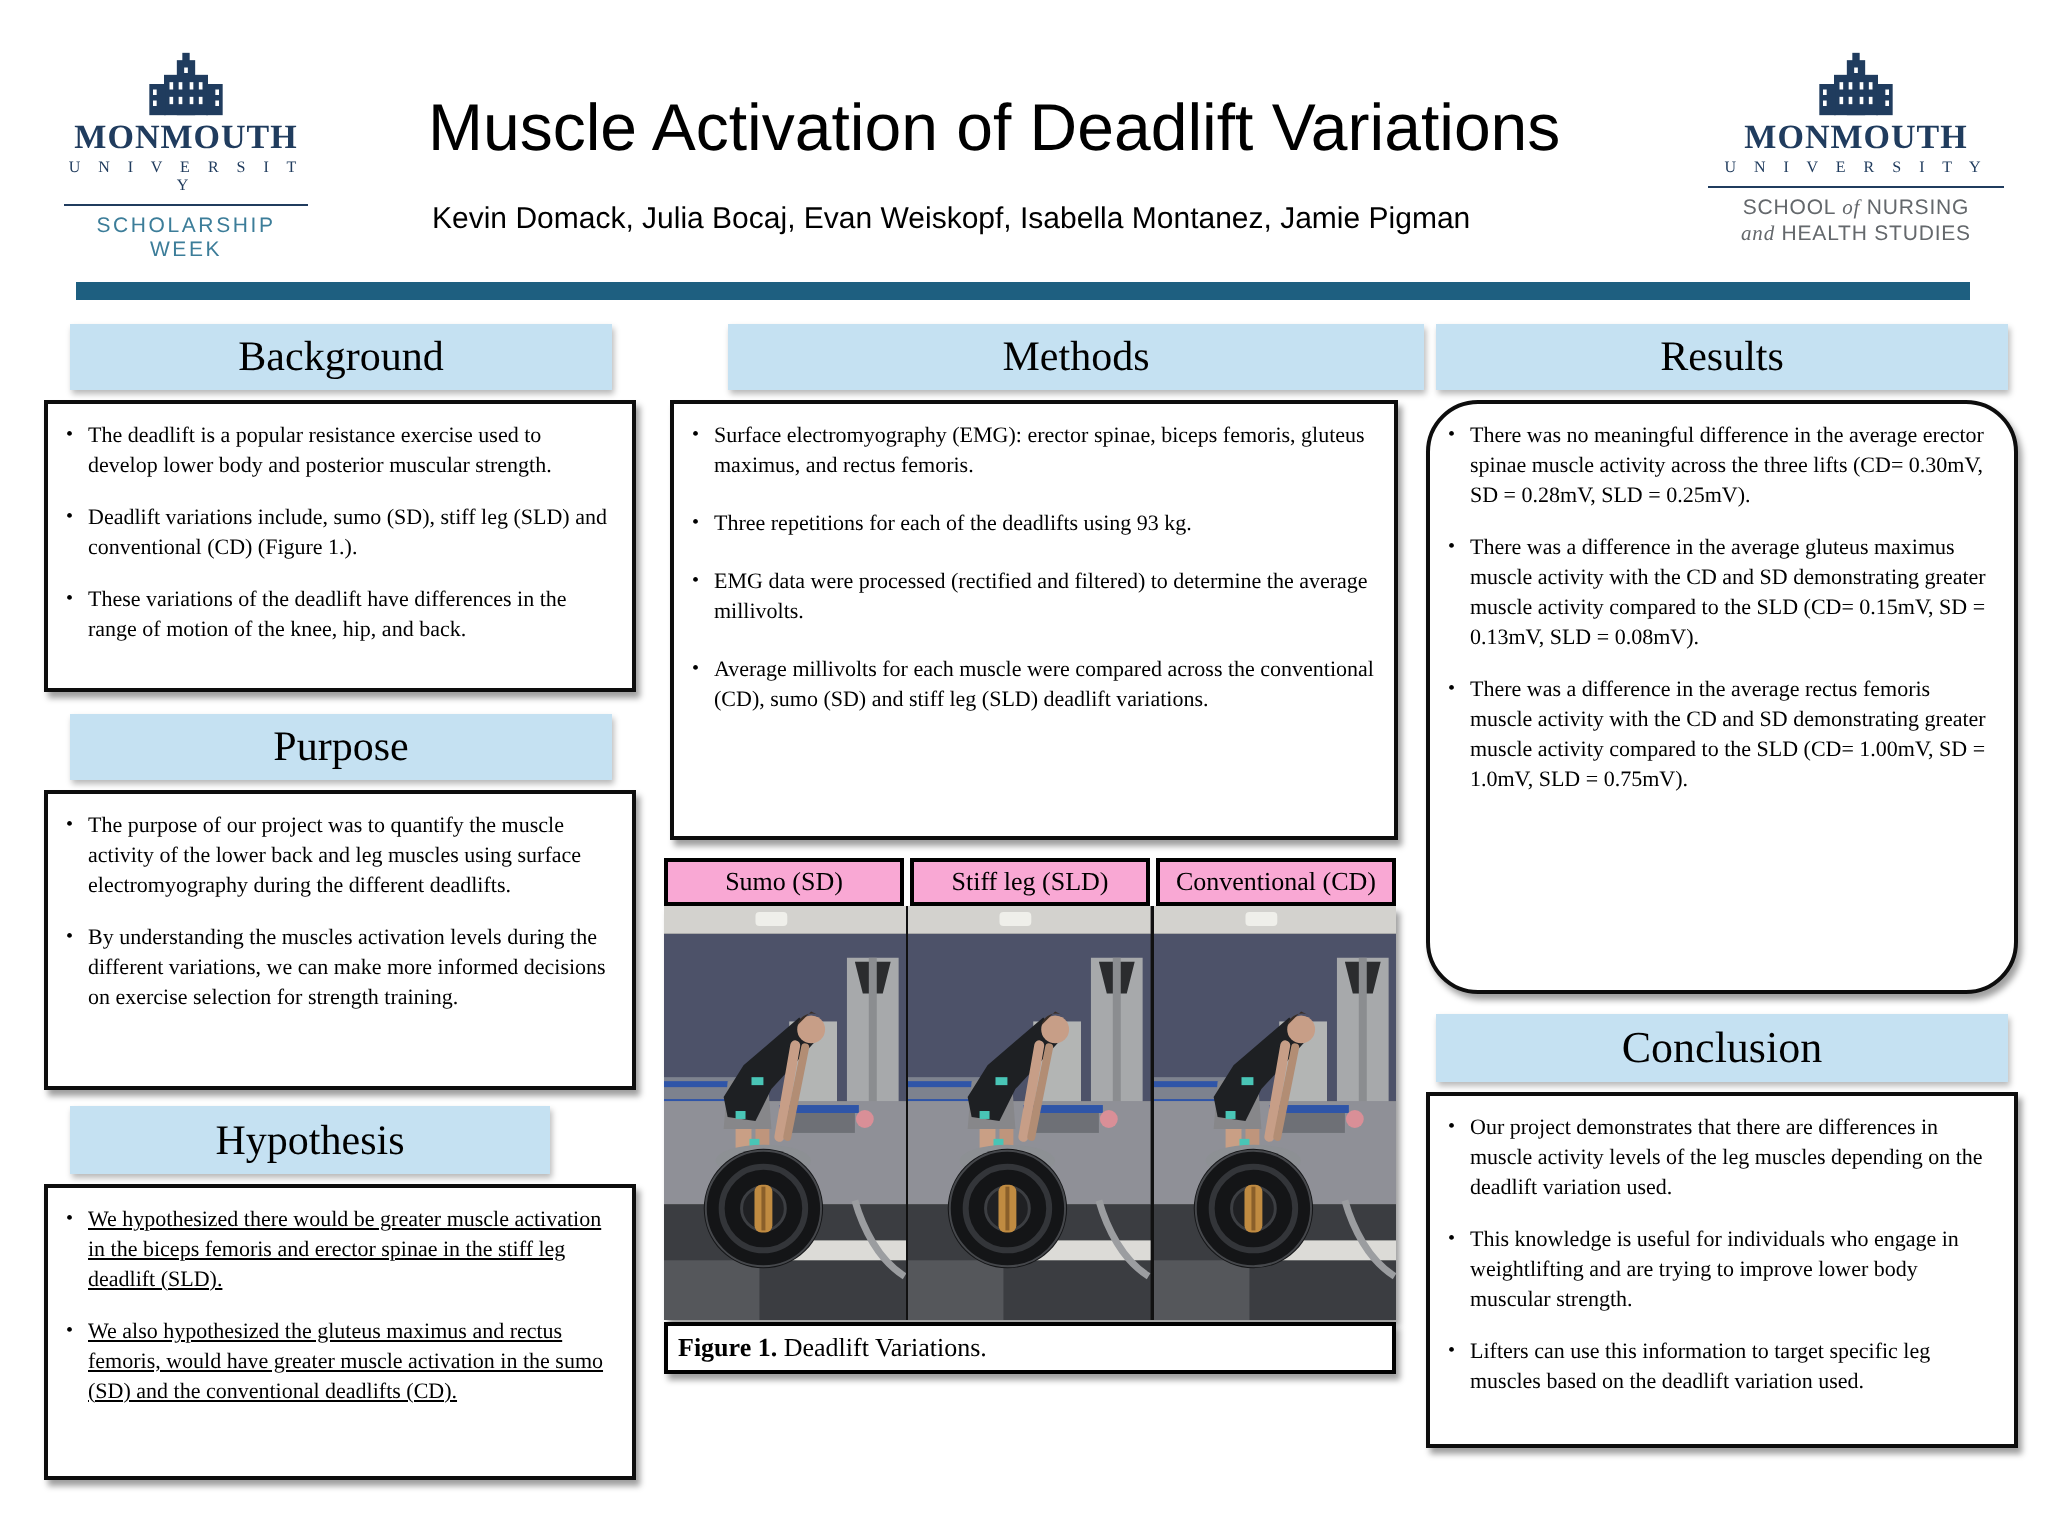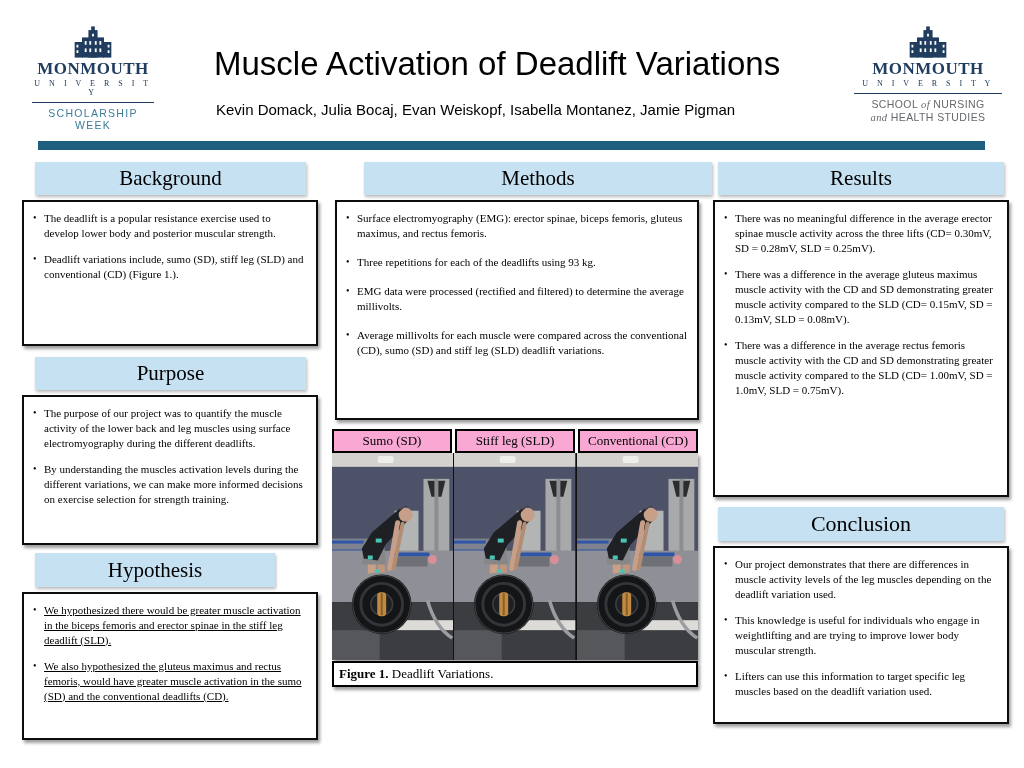--- a/index.html
+++ b/index.html
@@ -45,21 +45,21 @@
   .hdr-hypothesis { left:35px; top:553px; width:240px; height:34px; }
   .box-hypothesis { left:22px; top:592px; width:296px; height:148px;text-decoration:underline; }
 
   
   .hdr-methods { left:340px; top:162px; width:348px; height:33px;margin-left:24px; }
   .box-methods { left:335px; top:200px; width:364px; height:220px; }
   .box-methods ul.bullets li { margin-bottom:14px; }
 
   
   .hdr-results    { left:718px; top:162px; width:286px; height:33px; }
-  .box-results    { left:713px; top:200px; width:296px; height:297px; }
+  .box-results    { left:713px; top:200px; width:296px; height:297px;border-radius:26px; }
   .hdr-conclusion { left:718px; top:507px; width:286px; height:34px; font-size:22px; }
   .box-conclusion { left:713px; top:546px; width:296px; height:178px; }
 
   
   .fig-labels { position:absolute; left:332px; top:429px; width:366px; height:24px; display:flex; gap:3px; }
   .fig-label { flex:1; border:2.5px solid #000; background:#f9a8d4; box-sizing:border-box;
                display:flex; align-items:center; justify-content:center; font-size:13px; }
   .fig-photos { position:absolute; left:332px; top:453px; width:366px; height:207px; display:flex; gap:1px;
                 background:#111; box-shadow:2px 3px 3px rgba(0,0,0,0.38); }
   .fig-photos svg { display:block; width:121.3px; height:207px; }
@@ -190,20 +190,21 @@
 
   <div class="teal-bar"></div>
 
   <div class="sec-header hdr-background">
     <span>Background</span>
   </div>
   <div class="sec-box box-background">
     <ul class="bullets">
         <li>The deadlift is a popular resistance exercise used to develop lower body and posterior muscular strength.</li>
         <li>Deadlift variations include, sumo (SD), stiff leg (SLD) and conventional (CD) (Figure 1.).</li>
+        <li>These variations of the deadlift have differences in the range of motion of the knee, hip, and back.</li>
       </ul>
   </div>
 
   <div class="sec-header hdr-purpose">
     <span>Purpose</span>
   </div>
   <div class="sec-box box-purpose">
     <ul class="bullets">
         <li>The purpose of our project was to quantify the muscle activity of the lower back and leg muscles using surface electromyography during the different deadlifts.</li>
         <li>By understanding the muscles activation levels during the different variations, we can make more informed decisions on exercise selection for strength training.</li>

